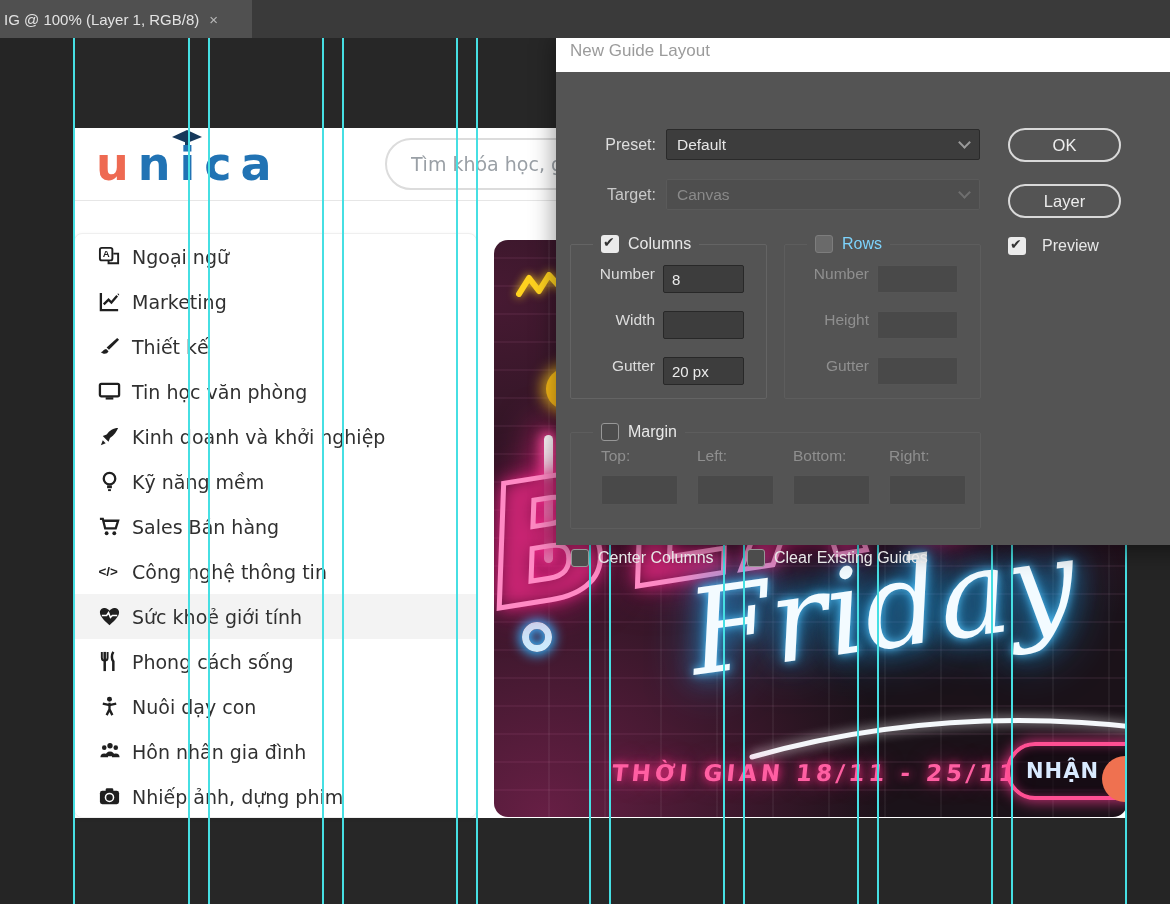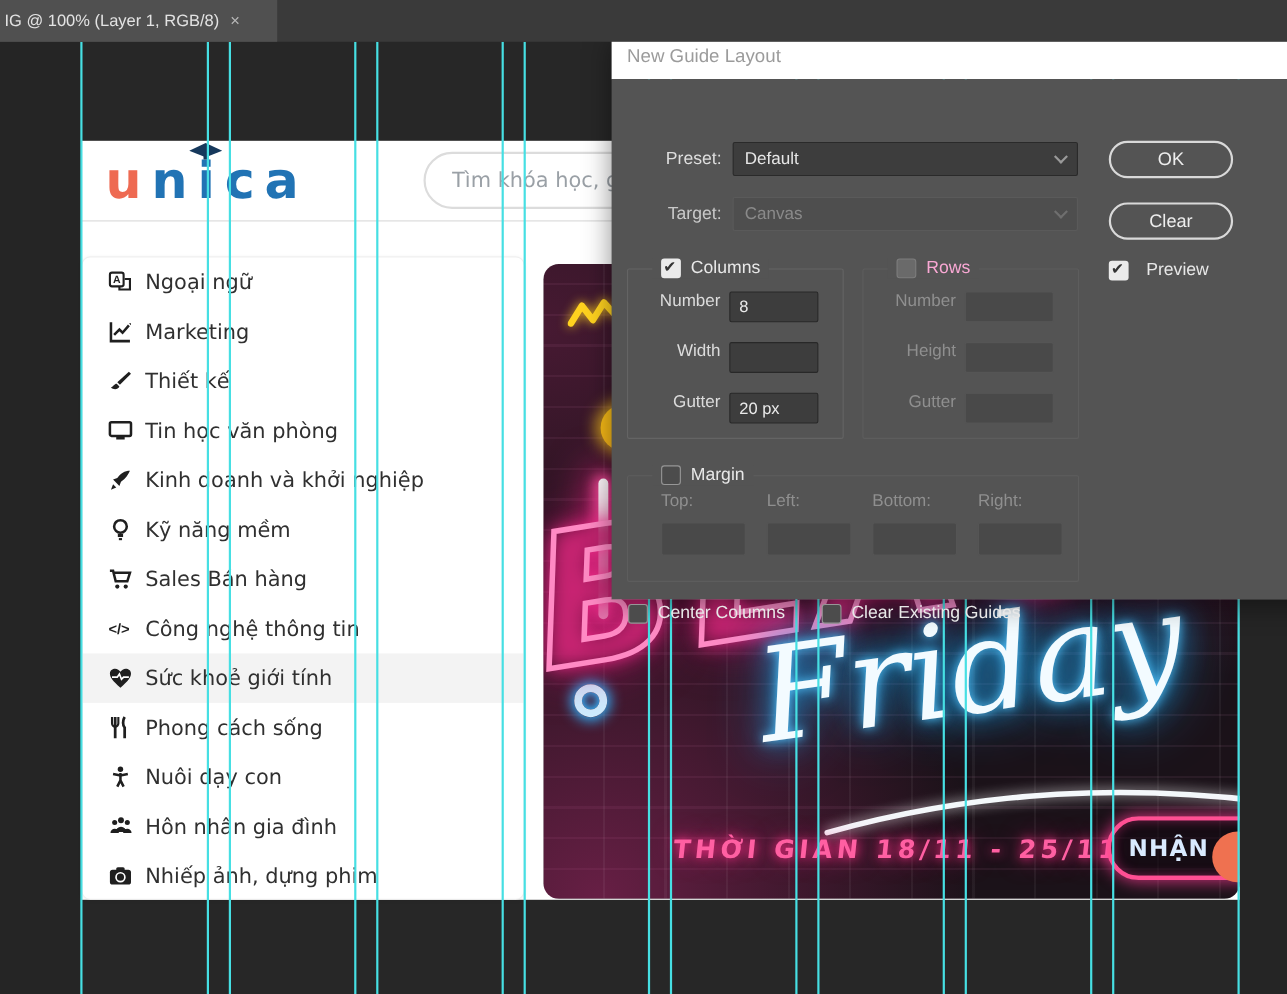--- a/index.html
+++ b/index.html
@@ -99,21 +99,21 @@
   .cb.on{background:#ebebeb;}
   .cb.on::after{content:"✔";position:absolute;left:2px;top:-1px;font-size:14px;color:#333;}
   .cb.off-lit{background:#6a6a6a;border:1px solid #7d7d7d;}
   .cb.off{background:#4c4c4c;border:1px solid #979797;}
 
   .group{position:absolute;border:1px solid #646464;border-radius:2px;}
   .group.dim{border-color:#5d5d5d;}
   .legend{position:absolute;top:-10px;left:22px;background:#545454;padding:0 8px;display:flex;
       align-items:center;gap:9px;font-size:16px;}
   .legend .gl{color:#e8e8e8;}
-  .legend .gl.dim{color:#f9a8d4;}
+  .legend .gl.dim{color:#7dd3fc;}
 
   .frow{position:absolute;display:flex;align-items:flex-start;}
   .flab{width:84px;text-align:right;margin-right:8px;font-size:15.5px;color:#dcdcdc;}
   .flab.dim{color:#8f8f8f;}
   .tin{width:81px;height:28px;background:#3d3d3d;border:1px solid #282828;border-radius:2px;
       color:#eaeaea;font-size:15px;padding:0 8px;outline:none;font-family:inherit;}
   .tin:disabled{background:#494949;border-color:#555;}
 
   .mlab{position:absolute;font-size:15.5px;color:#8f8f8f;}
   .min{position:absolute;width:77px;height:30px;background:#494949;border:1px solid #555;border-radius:2px;}
@@ -346,21 +346,21 @@
         <span class="ddt">Default</span>
         <span class="chev"></span>
       </div>
       <button class="pill-btn" style="left:452px;top:56px;">OK</button>
 
       <div class="lab" style="left:16px;top:114px;color:#c9c9c9;">Target:</div>
       <div class="dd dis" style="left:110px;top:107px;width:314px;">
         <span class="ddt">Canvas</span>
         <span class="chev"></span>
       </div>
-      <button class="pill-btn" style="left:452px;top:112px;">Clear</button>
+      <button class="pill-btn" style="left:452px;top:112px;">Layer</button>
 
       <div class="bchk" style="left:452px;top:165px;gap:16px;">
         <span class="cb on"></span>
         <span>Preview</span>
       </div>
 
       <div class="group" style="left:14px;top:172px;width:197px;height:155px;">
         <div class="legend">
           <span class="cb on"></span>
           <span class="gl">Columns</span>

